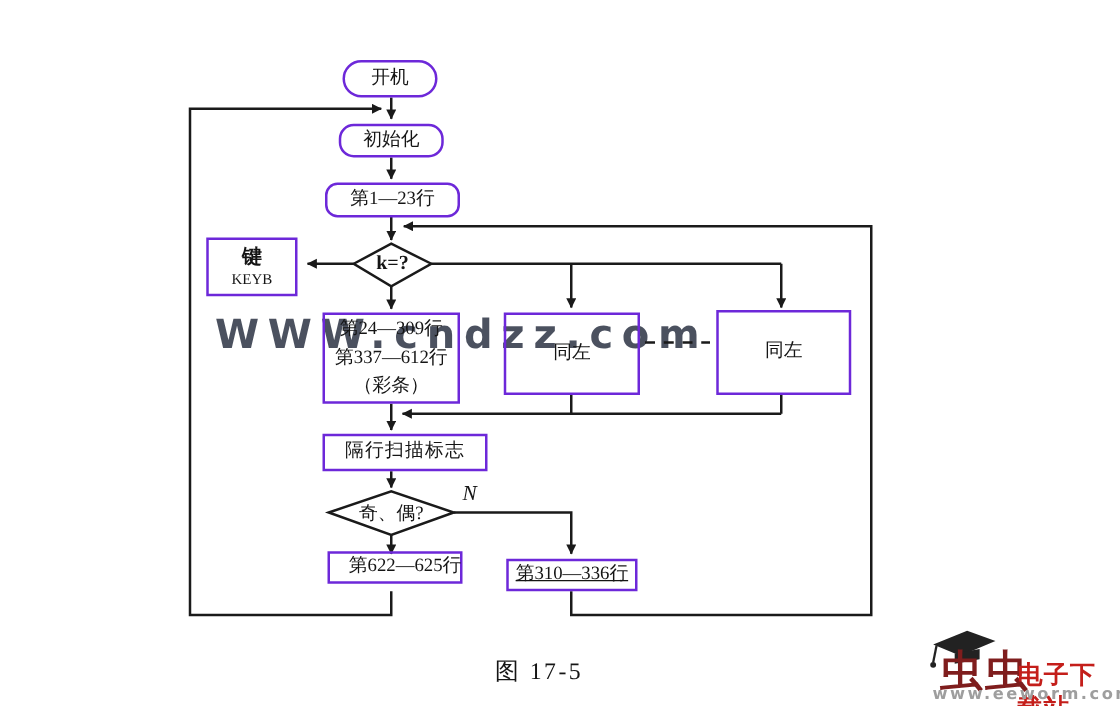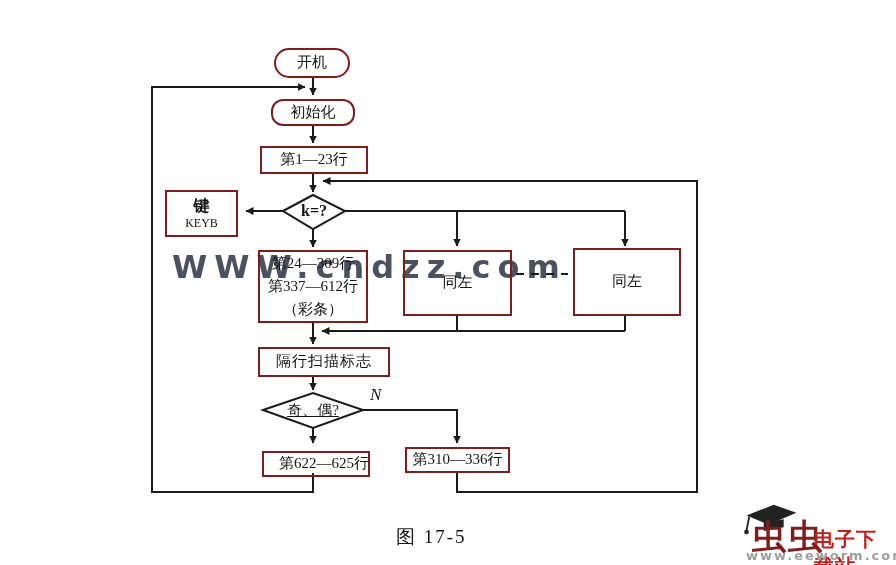--- a/index.html
+++ b/index.html
@@ -12,21 +12,21 @@
   
   .watermark{
     position:absolute;left:172px;top:248px;z-index:0;
     font-family:"DejaVu Sans",sans-serif;
     font-size:32px;font-weight:bold;color:#0f172a;opacity:.75;
     letter-spacing:7px;white-space:nowrap;
   }
   svg.connectors{position:absolute;left:0;top:0;z-index:1;}
   .node{
     position:absolute;z-index:2;box-sizing:border-box;
-    border:2px solid #7f1d1d;background:transparent;
+    border:2px solid #6d28d9;background:transparent;
     display:flex;flex-direction:column;align-items:center;justify-content:center;
     font-size:15px;line-height:1.45;text-align:center;white-space:nowrap;
   }
   .node.stadium{border-radius:16px;}
   .freelabel{position:absolute;z-index:3;white-space:nowrap;}
   .diamond-label{
     position:absolute;z-index:3;text-align:center;font-size:15px;white-space:nowrap;
   }
   .caption{
     position:absolute;z-index:2;font-size:19px;letter-spacing:2px;white-space:nowrap;
@@ -87,21 +87,21 @@
 </svg>
 
 <div class="node stadium" style="left:274px;top:48px;width:76px;height:30px;">
   <span>开机</span>
 </div>
 
 <div class="node" style="left:271px;top:99px;width:84px;height:27px;border-radius:12px;">
   <span>初始化</span>
 </div>
 
-<div class="node" style="left:260px;top:146px;width:108px;height:28px;">
+<div class="node" style="left:260px;top:146px;width:108px;height:28px;border-radius:10px;">
   <span>第1—23行</span>
 </div>
 
 <div class="node" style="left:165px;top:190px;width:73px;height:47px;font-size:16px;line-height:1.25;">
   <span style="font-weight:bold;">键</span>
   <span style="font-size:12px;">KEYB</span>
 </div>
 
 <div class="diamond-label" style="left:283px;top:202px;width:62px;font-weight:bold;font-size:16px;">k=?</div>
 
@@ -116,29 +116,29 @@
 </div>
 
 <div class="node" style="left:573px;top:248px;width:108px;height:68px;line-height:1.7;">
   <span>同左</span>
 </div>
 
 <div class="node" style="left:258px;top:347px;width:132px;height:30px;letter-spacing:1px;">
   <span>隔行扫描标志</span>
 </div>
 
-<div class="diamond-label" style="left:268px;top:401px;width:90px;text-decoration:underline;">奇、偶?</div>
+<div class="diamond-label" style="left:268px;top:401px;width:90px;">奇、偶?</div>
 
 <div class="freelabel n-label" style="left:370px;top:385px;">N</div>
 
-<div class="node" style="left:262px;top:451px;width:108px;height:26px;padding-left:16px;">
+<div class="node" style="left:262px;top:441px;width:108px;height:26px;padding-left:16px;">
   <span>第622—625行</span>
 </div>
 
-<div class="node" style="left:405px;top:447px;width:105px;height:26px;">
+<div class="node" style="left:405px;top:447px;width:105px;height:26px;text-decoration:underline;">
   <span>第310—336行</span>
 </div>
 
 <div class="caption" style="left:396px;top:524px;">图 17-5</div>
 
 <div class="logo">
   <svg class="cap" width="58" height="42" viewBox="0 0 64 44">
     <polygon points="5,16 35,4 60,13 29,26" fill="#222222"></polygon>
     <polygon points="24,24 46,20 46,29 24,33" fill="#222222"></polygon>
     <path d="M8,17 L5,32" stroke="#222222" stroke-width="2" fill="none"></path>

